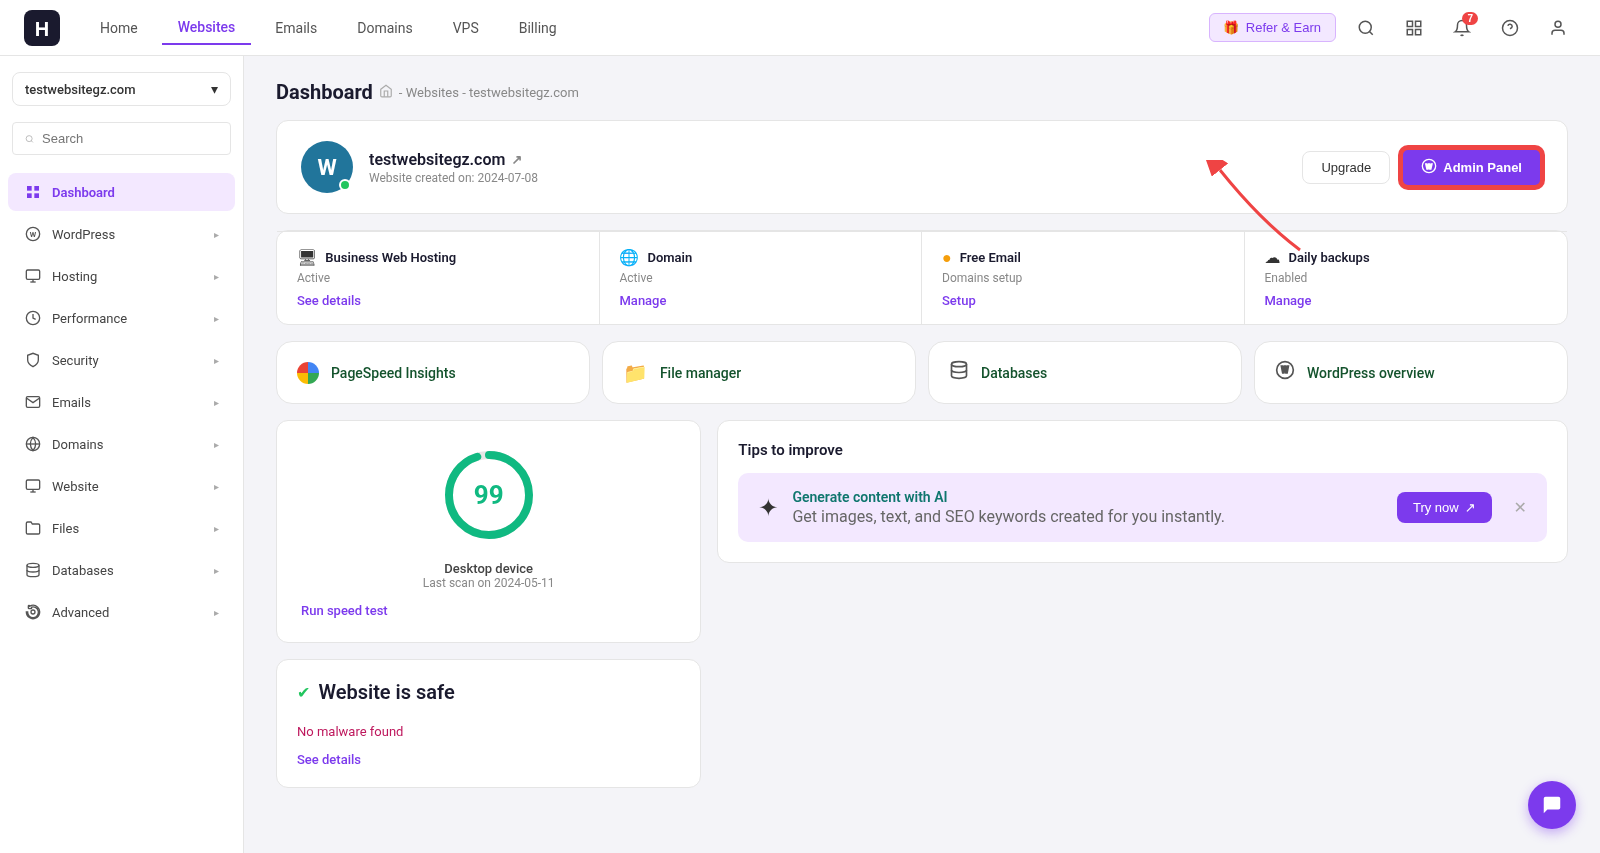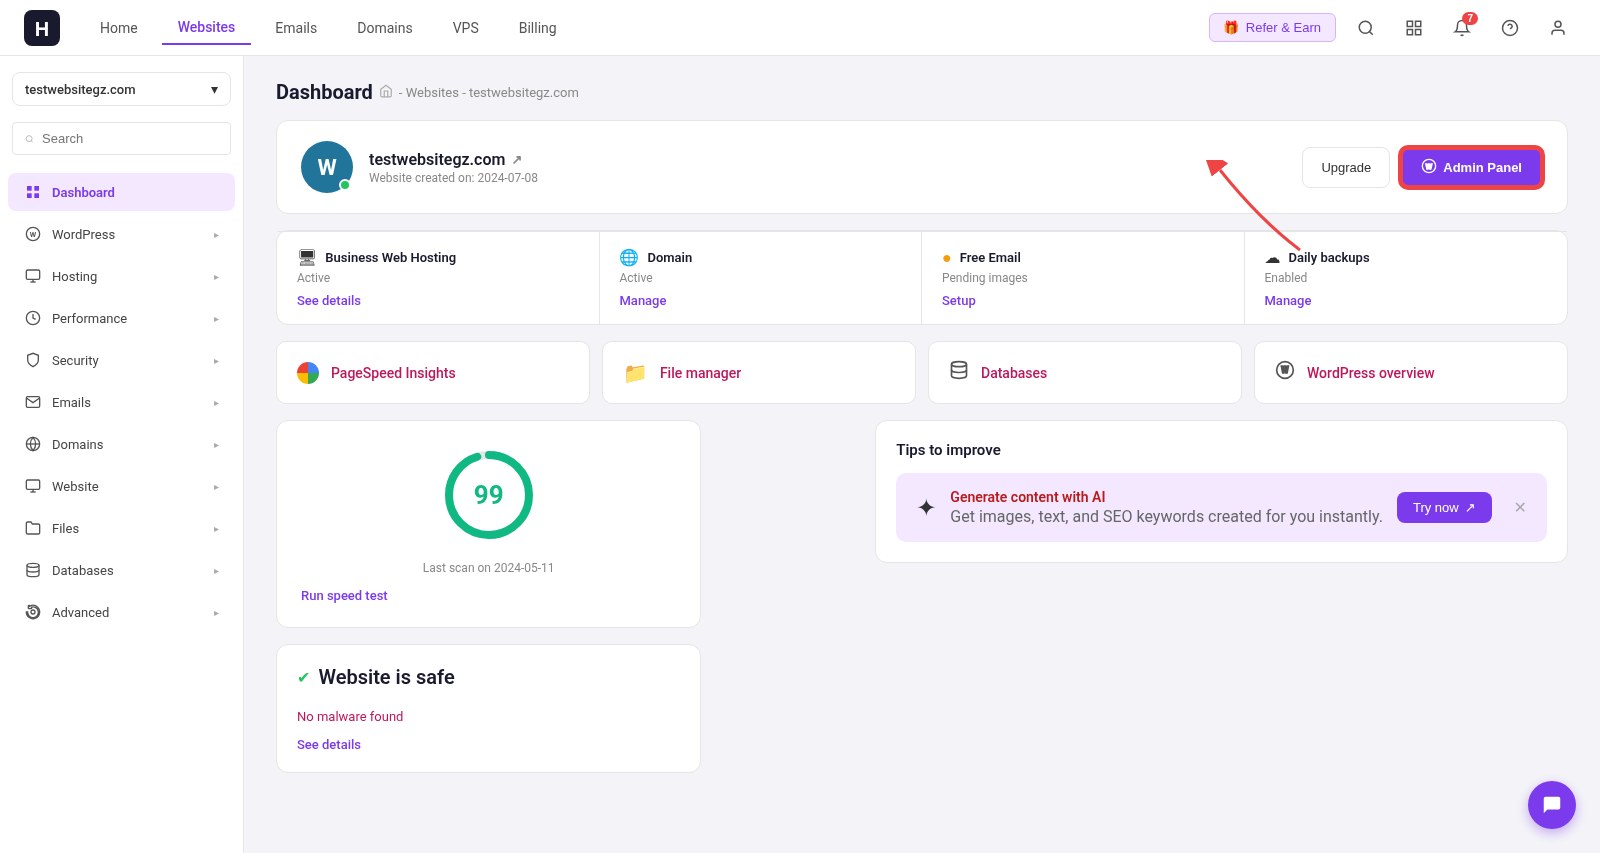--- a/index.html
+++ b/index.html
@@ -91,21 +91,21 @@
     .wp-avatar-dot {
       position: absolute; bottom: 2px; right: 2px;
       width: 12px; height: 12px; background: #22c55e;
       border-radius: 50%; border: 2px solid #fff;
     }
     .website-info { flex: 1; }
     .website-name { font-size: 16px; font-weight: 600; color: #1a1a2e; display: flex; align-items: center; gap: 6px; }
     .external-link-icon { color: #888; font-size: 13px; }
     .website-created { font-size: 12px; color: #888; margin-top: 2px; }
     .preview-link { font-size: 13px; color: #7c3aed; font-weight: 500; cursor: pointer; margin-top: 4px; display: flex; align-items: center; gap: 4px; }
-    .header-actions { display: flex; gap: 10px; }
+    .header-actions { display: flex; gap: 10px; align-items: center; }
     .btn-upgrade {
       border: 1px solid #e5e5e5; background: #fff; color: #333;
       padding: 8px 18px; border-radius: 8px; font-size: 13px; font-weight: 500; cursor: pointer;
     }
     .btn-admin {
       background: #7c3aed; color: #fff;
       padding: 8px 18px; border-radius: 8px; font-size: 13px; font-weight: 600;
       cursor: pointer; display: flex; align-items: center; gap: 6px;
       border: 3px solid #ef4444; box-shadow: 0 0 0 2px #ef4444;
     }
@@ -116,54 +116,54 @@
     .stat-item:last-child { border-right: none; }
     .stat-header { display: flex; align-items: center; gap: 8px; margin-bottom: 4px; }
     .stat-icon { font-size: 16px; }
     .stat-title { font-size: 13px; font-weight: 600; color: #1a1a2e; }
     .stat-status { font-size: 12px; color: #888; margin-bottom: 8px; }
     .stat-link { font-size: 13px; color: #7c3aed; font-weight: 500; cursor: pointer; }
 
     
     .tool-grid { display: grid; grid-template-columns: 1fr 1fr 1fr 1fr; gap: 12px; margin-bottom: 16px; }
     .tool-card {
-      background: #fff; border: 1px solid #e5e5e5; border-radius: 10px;
+      background: #fff; border: 1px solid #e5e5e5; border-radius: 16px;
       padding: 18px 20px; display: flex; align-items: center; gap: 12px;
-      cursor: pointer; font-size: 14px; font-weight: 500; color: #be185d;
+      cursor: pointer; font-size: 14px; font-weight: 500; color: #14532d;
     }
     .tool-icon { font-size: 20px; }
 
     
     .bottom-row { display: grid; grid-template-columns: 1fr 2fr; gap: 16px; }
 
     
     .pagespeed-card { padding: 24px; }
     .pagespeed-circle-wrap { display: flex; justify-content: center; margin-bottom: 16px; }
     .circle-container { position: relative; width: 100px; height: 100px; }
     .circle-svg { width: 100px; height: 100px; transform: rotate(-90deg); }
     .circle-bg { fill: none; stroke: #e5e5e5; stroke-width: 8; }
     .circle-prog { fill: none; stroke: #10b981; stroke-width: 8; stroke-linecap: round; stroke-dasharray: 251; stroke-dashoffset: 12; }
     .circle-text { position: absolute; top: 50%; left: 50%; transform: translate(-50%, -50%); font-size: 26px; font-weight: 700; color: #10b981; }
     .pagespeed-device { font-size: 13px; color: #444; font-weight: 500; text-align: center; }
     .pagespeed-scan { font-size: 12px; color: #888; text-align: center; margin-bottom: 12px; }
     .pagespeed-run-btn { color: #7c3aed; font-size: 13px; font-weight: 500; cursor: pointer; }
 
     
-    .right-col { display: flex; flex-direction: column; gap: 16px; align-items: flex-end; }
+    .right-col { display: flex; flex-direction: column; gap: 16px; }
 
     
     .tips-card { padding: 20px; }
     .tips-title { font-size: 15px; font-weight: 600; color: #1a1a2e; margin-bottom: 14px; }
     .ai-banner {
       background: #f3e8ff; border-radius: 10px; padding: 16px 20px;
       display: flex; align-items: center; gap: 14px;
     }
     .ai-icon { font-size: 24px; }
     .ai-text { flex: 1; }
-    .ai-title { font-size: 14px; font-weight: 600; color: #b91c1c; margin-bottom: 2px; }
+    .ai-title { font-size: 14px; font-weight: 600; color: #0f766e; margin-bottom: 2px; }
     .ai-desc { font-size: 16px; color: #666; }
     .try-now-btn {
       background: #7c3aed; color: #fff; border: none; border-radius: 8px;
       padding: 8px 16px; font-size: 13px; font-weight: 500; cursor: pointer;
       display: flex; align-items: center; gap: 6px; white-space: nowrap;
     }
     .close-banner { color: #aaa; cursor: pointer; font-size: 16px; margin-left: 8px; }
 
     
     .safe-card { padding: 20px; }
@@ -453,21 +453,21 @@
             <span class="stat-title">Domain</span>
           </div>
           <div class="stat-status">Active</div>
           <div class="stat-link">Manage</div>
         </div>
         <div class="stat-item">
           <div class="stat-header">
             <span class="stat-icon" style="color:#f59e0b">●</span>
             <span class="stat-title">Free Email</span>
           </div>
-          <div class="stat-status">Pending images</div>
+          <div class="stat-status">Domains setup</div>
           <div class="stat-link">Setup</div>
         </div>
         <div class="stat-item">
           <div class="stat-header">
             <span class="stat-icon">☁</span>
             <span class="stat-title">Daily backups</span>
           </div>
           <div class="stat-status">Enabled</div>
           <div class="stat-link">Manage</div>
         </div>
@@ -511,20 +511,21 @@
         <div class="card pagespeed-card">
           <div class="pagespeed-circle-wrap">
             <div class="circle-container">
               <svg class="circle-svg" viewBox="0 0 100 100">
                 <circle class="circle-bg" cx="50" cy="50" r="40"></circle>
                 <circle class="circle-prog" cx="50" cy="50" r="40"></circle>
               </svg>
               <div class="circle-text">99</div>
             </div>
           </div>
+          <div class="pagespeed-device">Desktop device</div>
           <div class="pagespeed-scan">Last scan on 2024-05-11</div>
           <div style="">
             <span class="pagespeed-run-btn">Run speed test</span>
           </div>
         </div>
 
         <div class="card safe-card">
           <div class="safe-header">
             <span class="safe-icon">✔</span>
             <span class="safe-title">Website is safe</span>

